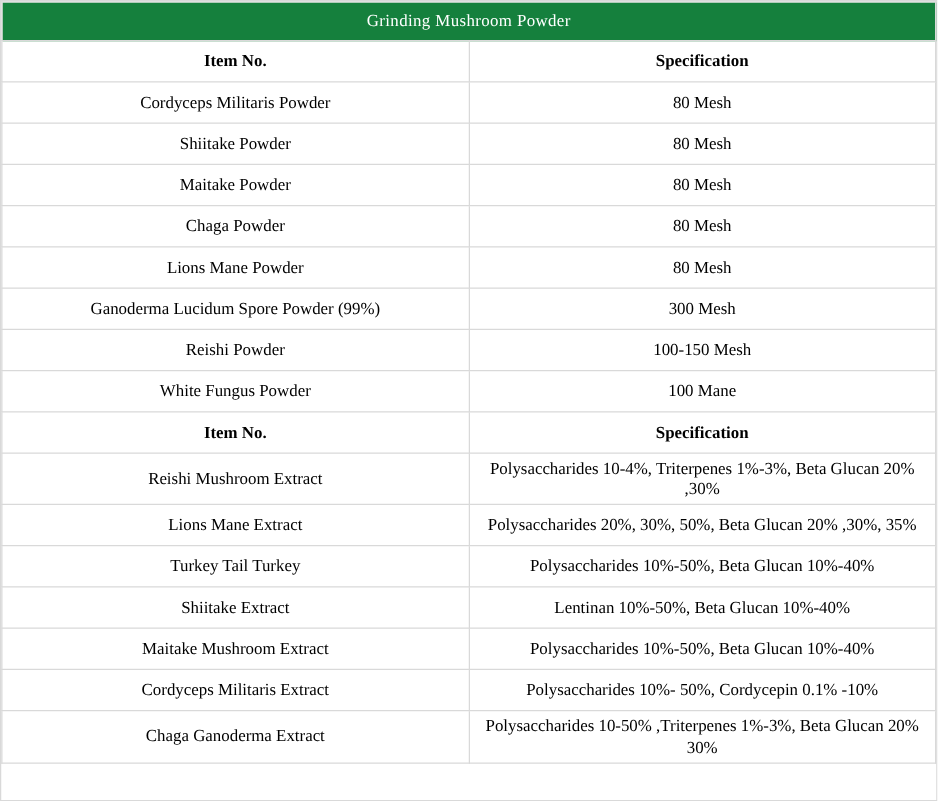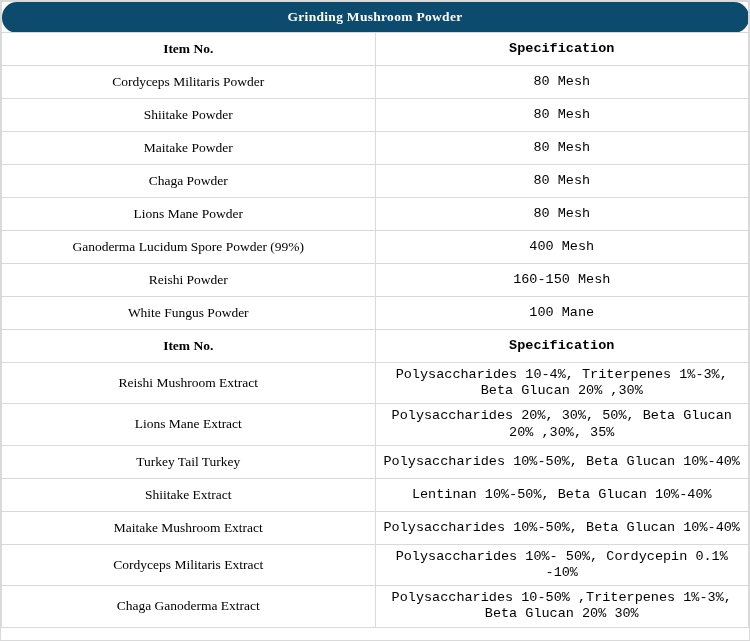--- a/index.html
+++ b/index.html
@@ -27,38 +27,37 @@
   }
   table.grid td {
     border: 1px solid #d9d9d9;
     padding: 0;
     text-align: center;
     vertical-align: middle;
     font-size: 13.5px;
     line-height: 1.2;
   }
   .section-head td {
-    background: #0c4a6e;
+    background: #15803d;
     color: #ffffff;
-    font-weight: bold;
+    font-weight: normal;
     font-size: 15px;
     height: 30px;
     letter-spacing: 0.3px;
-    border-radius: 15px;
   }
   .col-head td {
     font-weight: bold;
     font-size: 14px;
     height: 32px;
   }
   .data-row td {
     height: 32px;
   }
   .c-item { width: 310px; }
-  .c-spec { width: 438px; font-family: Liberation Mono, monospace; }
+  .c-spec { width: 438px; }
   .cell-inner {
     padding: 4px 6px;
   }
 </style>
 </head>
 <body>
 
 <div class="sheet">
   <table class="grid">
     <tbody>
@@ -116,29 +115,29 @@
           </td>
         <td class="c-spec">
             <div class="cell-inner">80 Mesh</div>
           </td>
       </tr>
       <tr class="data-row">
         <td class="c-item">
             <div class="cell-inner">Ganoderma Lucidum Spore Powder (99%)</div>
           </td>
         <td class="c-spec">
-            <div class="cell-inner">400 Mesh</div>
+            <div class="cell-inner">300 Mesh</div>
           </td>
       </tr>
       <tr class="data-row">
         <td class="c-item">
             <div class="cell-inner">Reishi Powder</div>
           </td>
         <td class="c-spec">
-            <div class="cell-inner">160-150 Mesh</div>
+            <div class="cell-inner">100-150 Mesh</div>
           </td>
       </tr>
       <tr class="data-row">
         <td class="c-item">
             <div class="cell-inner">White Fungus Powder</div>
           </td>
         <td class="c-spec">
             <div class="cell-inner">100 Mane</div>
           </td>
       </tr>

